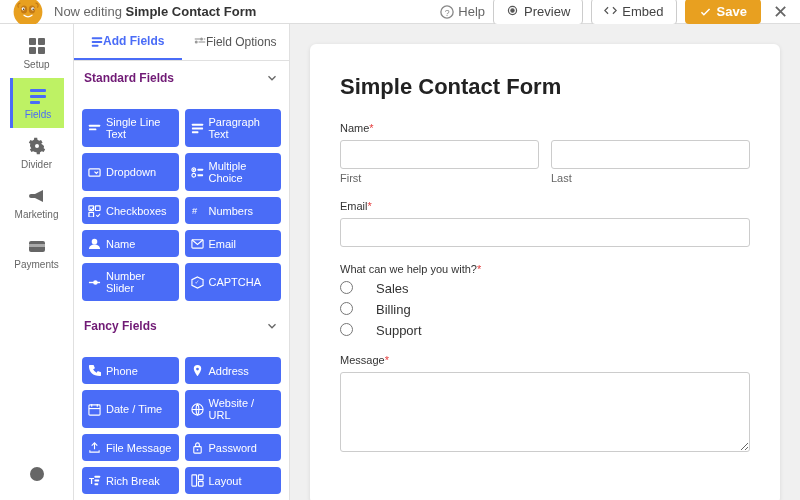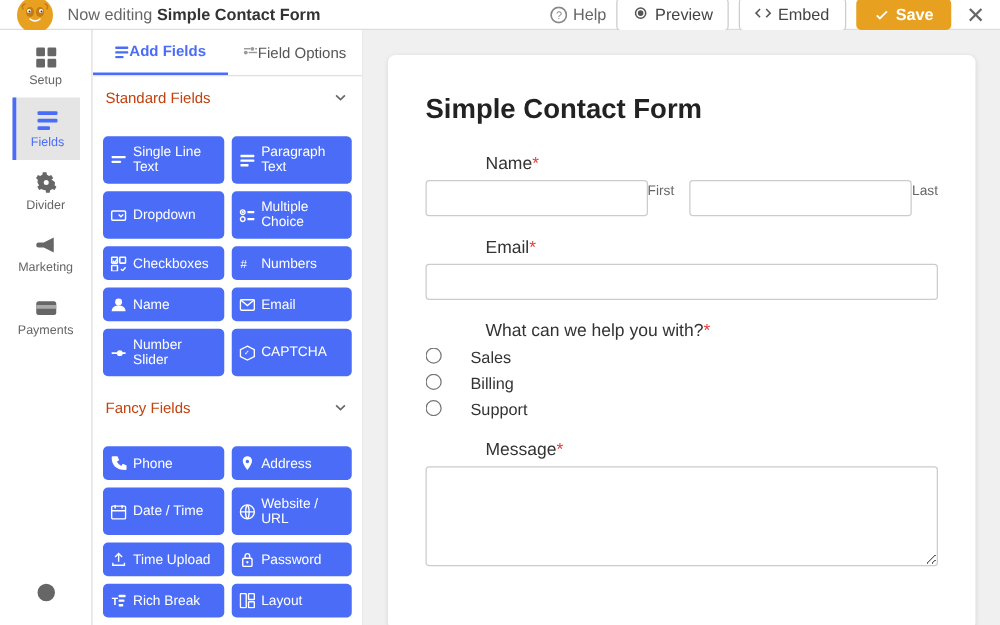--- a/index.html
+++ b/index.html
@@ -31,38 +31,38 @@
 
     
     .sidebar-icons {
       width: 74px; background: #fff; border-right: 1px solid #e0e0e0;
       display: flex; flex-direction: column; align-items: center; padding-top: 4px;
     }
     .sidebar-icon-item {
       width: 54px; display: flex; flex-direction: column; align-items: center;
       padding: 8px 4px; cursor: pointer; color: #666; font-size: 10px; gap: 3px;
     }
-    .sidebar-icon-item.active { background: #e5e5e5; color: #4a6cf7; border-left: 3px solid #4a6cf7; }
+    .sidebar-icon-item.active { background: #bef264; color: #4a6cf7; border-left: 3px solid #4a6cf7; }
     .sidebar-icon-item svg { width: 20px; height: 20px; }
 
     
     .fields-panel {
       width: 216px; background: #fff; border-right: 1px solid #e0e0e0;
       display: flex; flex-direction: column; overflow-y: auto;
     }
     .panel-tabs { display: flex; border-bottom: 1px solid #e0e0e0; flex-shrink: 0; }
     .panel-tab {
       flex: 1; padding: 10px 6px; text-align: center; font-size: 12px; cursor: pointer;
       color: #555; display: flex; align-items: center; justify-content: center; gap: 0;
     }
     .panel-tab.active { border-bottom: 2px solid #4a6cf7; color: #4a6cf7; font-weight: 600; }
 
     .section-header {
       display: flex; align-items: center; justify-content: space-between;
-      padding: 10px 10px 6px; font-size: 12px; font-weight: 400; color: #c2410c;
+      padding: 10px 10px 6px; font-size: 12px; font-weight: 700; color: #701a75;
     }
     .section-header svg { width: 14px; height: 14px; color: #666; }
 
     .fields-grid { display: grid; grid-template-columns: 1fr 1fr; gap: 6px; padding: 18px 8px 8px; }
     .field-btn {
       background: #4a6cf7; color: #fff; border: none; border-radius: 4px;
       padding: 7px 6px; font-size: 11px; cursor: pointer; display: flex; align-items: center;
       gap: 5px; text-align: left;
     }
     .field-btn svg { width: 13px; height: 13px; flex-shrink: 0; }
@@ -73,24 +73,24 @@
       flex: 1; background: #f0f0f0; overflow-y: auto; padding: 20px;
       display: flex; justify-content: center;
     }
     .form-card {
       background: #fff; border-radius: 6px; padding: 30px 30px 30px;
       width: 490px; min-height: 460px; box-shadow: 0 1px 4px rgba(0,0,0,0.1);
     }
     .form-title { font-size: 22px; font-weight: 700; color: #222; margin-bottom: 22px; }
 
     .form-group { margin-bottom: 16px; }
-    .form-label { font-size: 14px; color: #333; margin-bottom: 6px; display: block; font-weight: 500; margin-left: 48px; }
+    .form-label { font-size: 11px; color: #333; margin-bottom: 6px; display: block; font-weight: 500; }
     .form-label .required { color: #e53e3e; }
     .form-row { display: flex; gap: 12px; }
-    .form-row .form-col { flex: 1; display: flex; flex-direction: row; }
+    .form-row .form-col { flex: 1; display: flex; flex-direction: column; }
     .sub-label { font-size: 11px; color: #666; margin-top: 3px; }
     .form-input {
       border: 1px solid #ccc; border-radius: 3px; padding: 6px 8px; font-size: 13px;
       width: 100%; color: #333; background: #fff;
     }
     textarea.form-input { height: 80px; resize: vertical; }
 
     .radio-group { display: flex; flex-direction: column; gap: 6px; margin-top: 4px; }
     .radio-item { display: flex; align-items: flex-start; gap: 23px; font-size: 13px; color: #333; }
     .radio-item input { margin: 0; }
@@ -340,21 +340,21 @@
             <circle cx="7" cy="7" r="6"></circle>
             <path d="M7 1c-2 2-2 10 0 12M7 1c2 2 2 10 0 12M1 7h12"></path>
           </svg>
         <span>Website / URL</span>
       </button>
       <button class="field-btn">
         <svg viewBox="0 0 14 14" fill="none" stroke="#fff" stroke-width="1.2" width="13" height="13">
             <path d="M7 9V2M4 5l3-3 3 3"></path>
             <path d="M2 10v2h10v-2"></path>
           </svg>
-        <span>Time Upload</span>
+        <span>File Message</span>
       </button>
       <button class="field-btn">
         <svg viewBox="0 0 14 14" fill="#fff" width="13" height="13">
             <rect x="3" y="6" width="8" height="7" rx="1" fill="none" stroke="#fff" stroke-width="1.2"></rect>
             <path d="M5 6V4a2 2 0 014 0v2" stroke="#fff" stroke-width="1.2" fill="none"></path>
             <circle cx="7" cy="9.5" r="1" fill="#fff"></circle>
           </svg>
         <span>Password</span>
       </button>
       <button class="field-btn">

